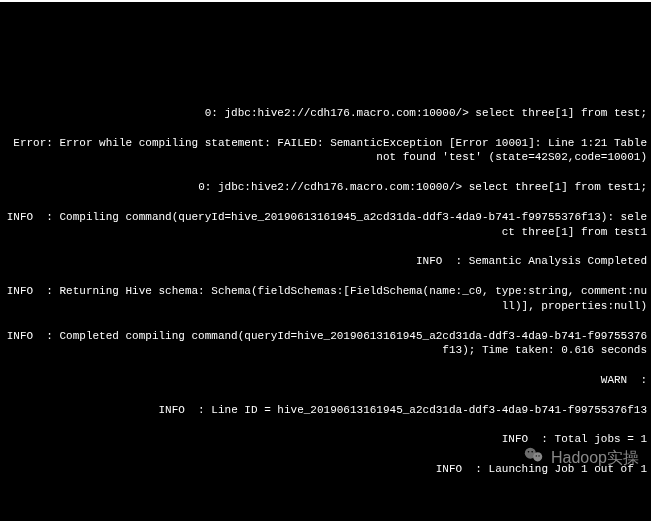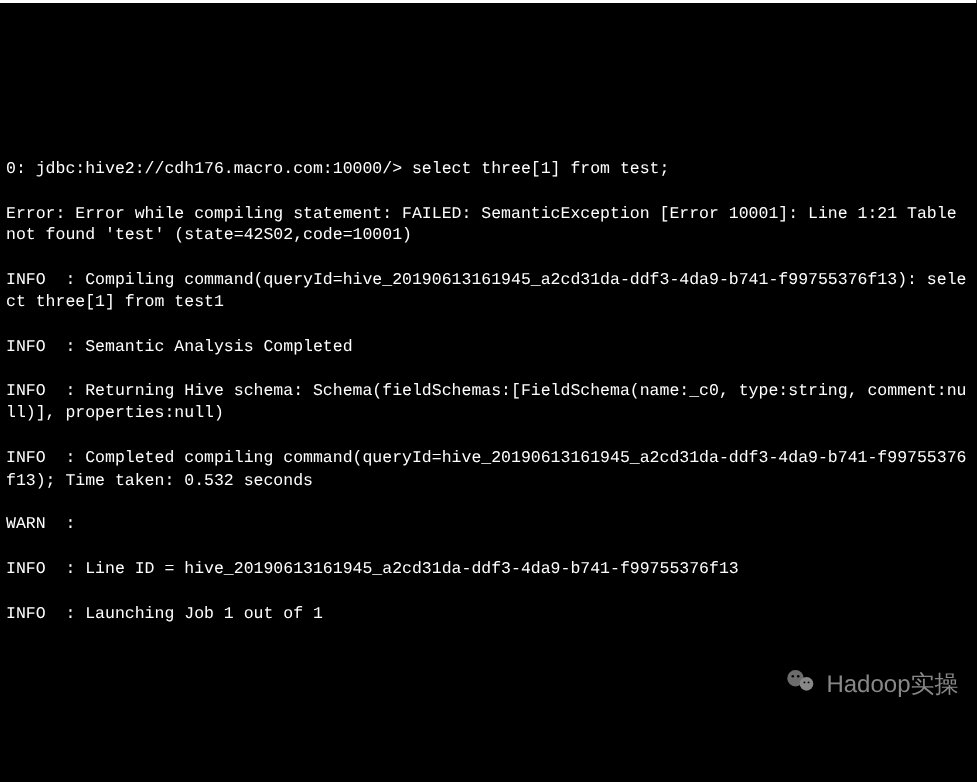--- a/index.html
+++ b/index.html
@@ -17,21 +17,21 @@
       white-space: pre-wrap;
       word-break: break-all;
     }
     .title-bar {
       background: #fff;
       height: 2px;
       width: 100%;
       position: absolute;
       top: 0; left: 0;
     }
-    .line { display: block; }
+    .line { display: block; text-align: right; }
     .watermark {
       position: absolute;
       right: 12px;
       bottom: 28px;
       display: flex;
       align-items: center;
       gap: 6px;
       opacity: 0.8;
       color: #aaa;
       font-size: 16px;
@@ -42,26 +42,28 @@
 </head>
 <body>
 
 
 
 <div class="title-bar"></div>
 
 <div>
 <span class="line">0: jdbc:hive2://cdh176.macro.com:10000/&gt; select three[1] from test;</span>
 <span class="line">Error: Error while compiling statement: FAILED: SemanticException [Error 10001]: Line 1:21 Table not found 'test' (state=42S02,code=10001)</span>
+<span class="line">0: jdbc:hive2://cdh176.macro.com:10000/&gt; select three[1] from test1;</span>
 <span class="line">INFO  : Compiling command(queryId=hive_20190613161945_a2cd31da-ddf3-4da9-b741-f99755376f13): select three[1] from test1</span>
 <span class="line">INFO  : Semantic Analysis Completed</span>
 <span class="line">INFO  : Returning Hive schema: Schema(fieldSchemas:[FieldSchema(name:_c0, type:string, comment:null)], properties:null)</span>
-<span class="line">INFO  : Completed compiling command(queryId=hive_20190613161945_a2cd31da-ddf3-4da9-b741-f99755376f13); Time taken: 0.532 seconds</span>
+<span class="line">INFO  : Completed compiling command(queryId=hive_20190613161945_a2cd31da-ddf3-4da9-b741-f99755376f13); Time taken: 0.616 seconds</span>
 <span class="line">WARN  :</span>
 <span class="line">INFO  : Line ID = hive_20190613161945_a2cd31da-ddf3-4da9-b741-f99755376f13</span>
+<span class="line">INFO  : Total jobs = 1</span>
 <span class="line">INFO  : Launching Job 1 out of 1</span>
 
 
 
 
 
 
 
 
 

